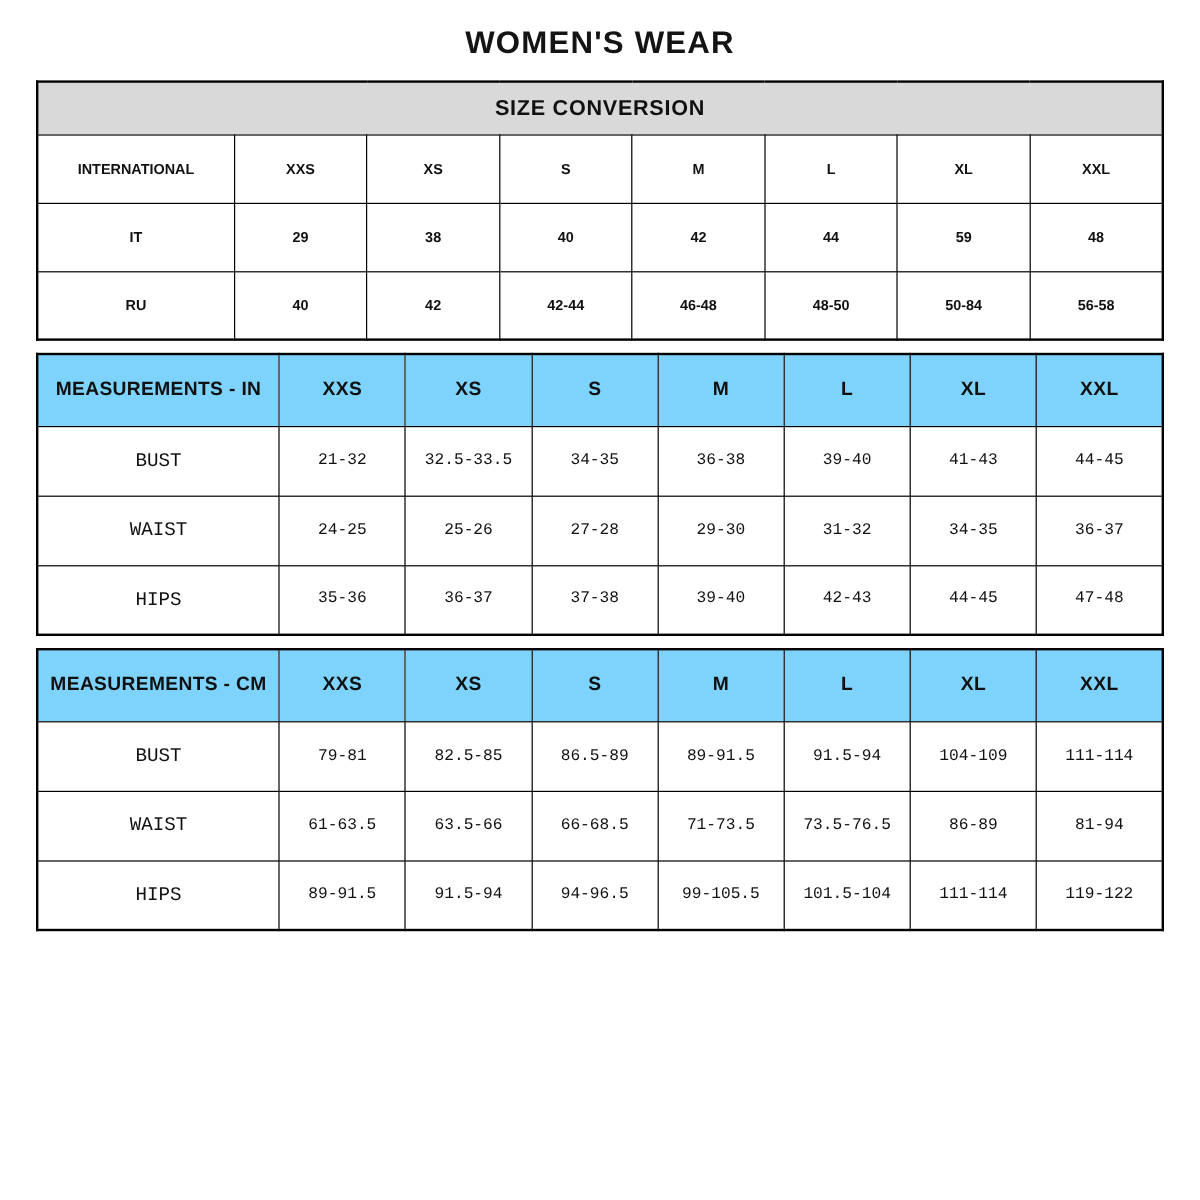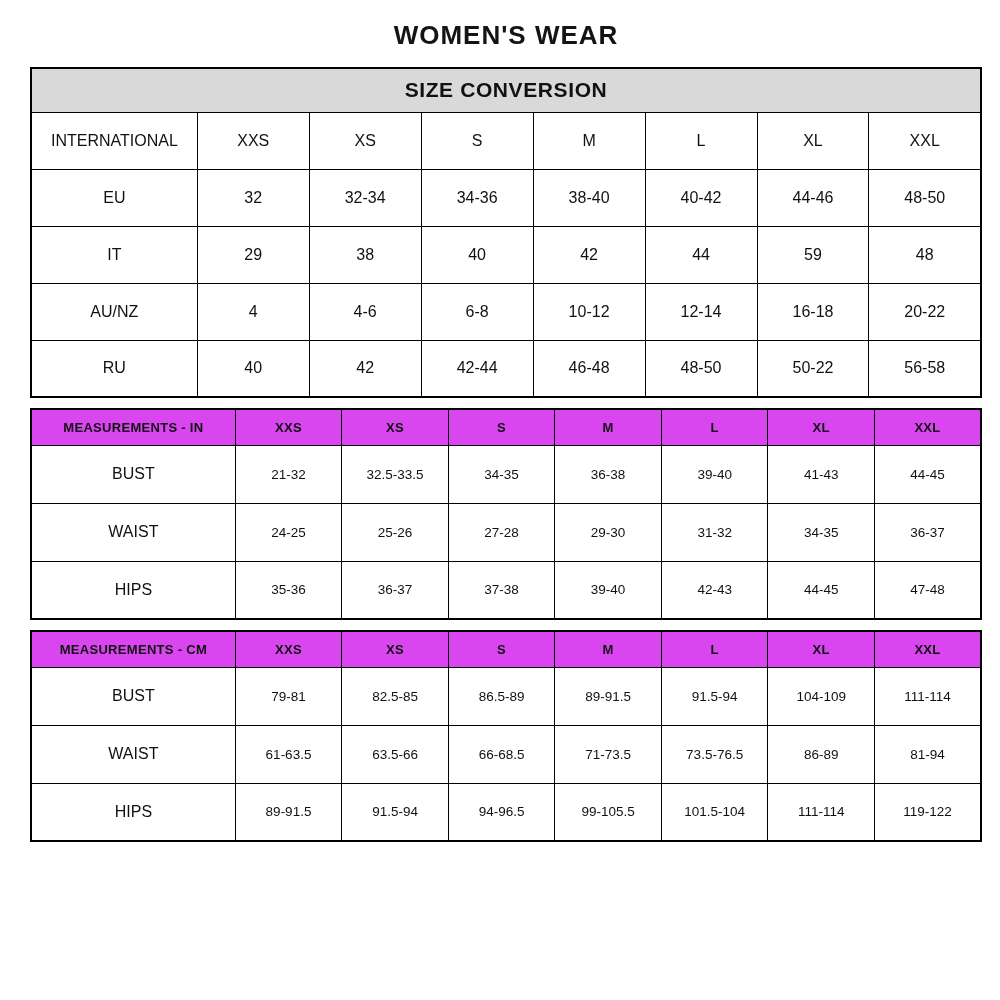--- a/index.html
+++ b/index.html
@@ -1,43 +1,43 @@
 <!DOCTYPE html>
 <html><head>
 <meta charset="utf-8">
 <style>
   * { box-sizing: border-box; }
   html, body { margin: 0; padding: 0; background: #ffffff; }
   body { font-family: "Liberation Sans", sans-serif; color: #111111; }
-  .page { width: 1000px; height: 1000px; padding: 12px 18px 20px 30px; background: #ffffff; }
+  .page { width: 1000px; height: 1000px; padding: 12px 30px 20px 30px; background: #ffffff; }
   .title {
     text-align: center; font-size: 26px; font-weight: bold;
     letter-spacing: 1px; margin: 8px 0 16px 0; color: #141414;
   }
   table {
     width: 100%; border-collapse: collapse; table-layout: fixed;
     border: 2.2px solid #000;
   }
   td, th {
     border: 1.6px solid #000; text-align: center; vertical-align: middle;
     padding: 0 4px; overflow: hidden; white-space: nowrap; font-weight: normal;
   }
   .gap { height: 10px; }
 
   
   .t1 .banner th {
-    background: #d9d9d9; height: 44px; font-size: 21px; font-weight: bold;
+    background: #d9d9d9; height: 44px; font-size: 18px; font-weight: bold;
     letter-spacing: 0.6px;
     margin-top: 37px;
   }
-  .t1 td { height: 57px; font-size: 16px; }
+  .t1 td { height: 57px; font-size: 12px; font-weight: bold; }
 
   
-  .mt th { background: #d946ef; height: 36px; font-size: 13px; font-weight: bold; letter-spacing: 0.3px; }
-  .mt td { height: 58px; }
+  .mt th { background: #7dd3fc; height: 60px; font-size: 16px; font-weight: bold; letter-spacing: 0.3px; }
+  .mt td { height: 58px; font-family: Liberation Mono, monospace; }
   .mt td.row-label { font-size: 16px; }
   .mt td.val { font-size: 13.5px; }
 </style>
 </head>
 <body>
 
 <div class="page">
 
   <div class="title">WOMEN'S WEAR</div>
 
@@ -62,57 +62,37 @@
         <td>INTERNATIONAL</td>
         <td>XXS</td>
         <td>XS</td>
         <td>S</td>
         <td>M</td>
         <td>L</td>
         <td>XL</td>
         <td>XXL</td>
       </tr>
       <tr>
-        <td>EU</td>
-        <td>32</td>
-        <td>32-34</td>
-        <td>34-36</td>
-        <td>38-40</td>
-        <td>40-42</td>
-        <td>44-46</td>
-        <td>48-50</td>
-      </tr>
-      <tr>
         <td>IT</td>
         <td>29</td>
         <td>38</td>
         <td>40</td>
         <td>42</td>
         <td>44</td>
         <td>59</td>
         <td>48</td>
       </tr>
       <tr>
-        <td>AU/NZ</td>
-        <td>4</td>
-        <td>4-6</td>
-        <td>6-8</td>
-        <td>10-12</td>
-        <td>12-14</td>
-        <td>16-18</td>
-        <td>20-22</td>
-      </tr>
-      <tr>
         <td>RU</td>
         <td>40</td>
         <td>42</td>
         <td>42-44</td>
         <td>46-48</td>
         <td>48-50</td>
-        <td>50-22</td>
+        <td>50-84</td>
         <td>56-58</td>
       </tr>
     </tbody>
   </table>
 
   <div class="gap"></div>
 
   <table class="mt">
     <colgroup>
       <col style="width:21.5%">

